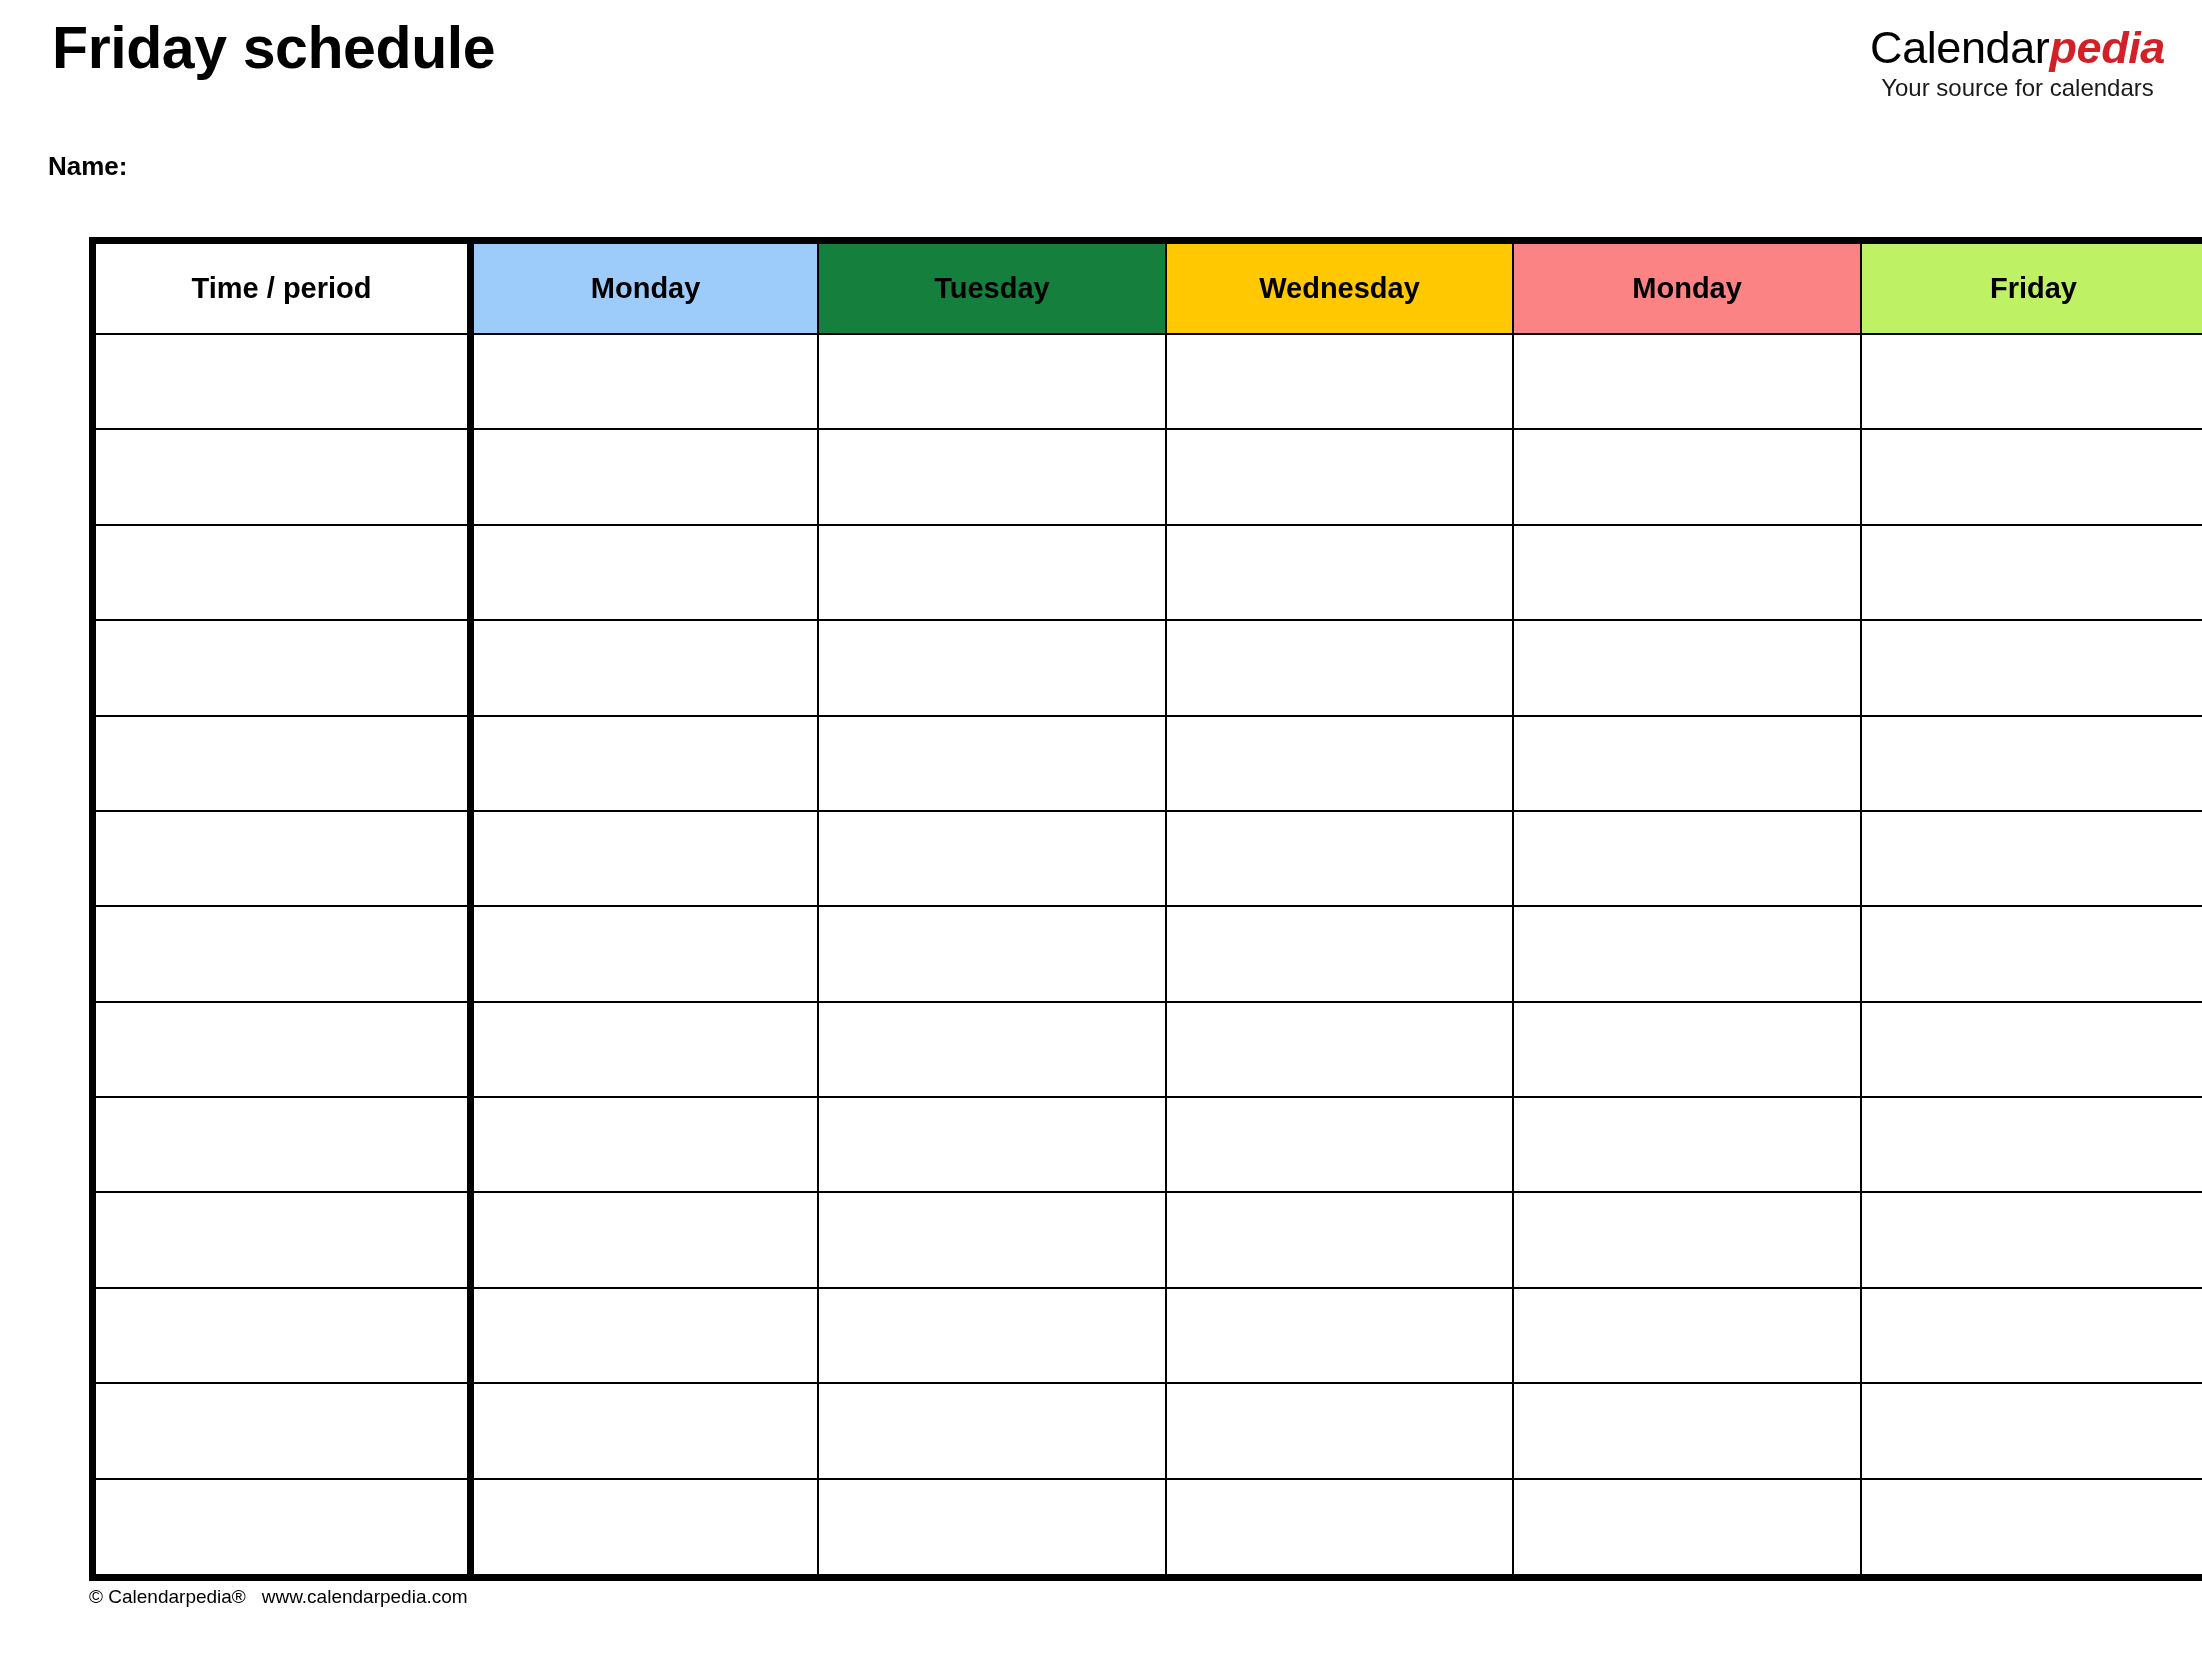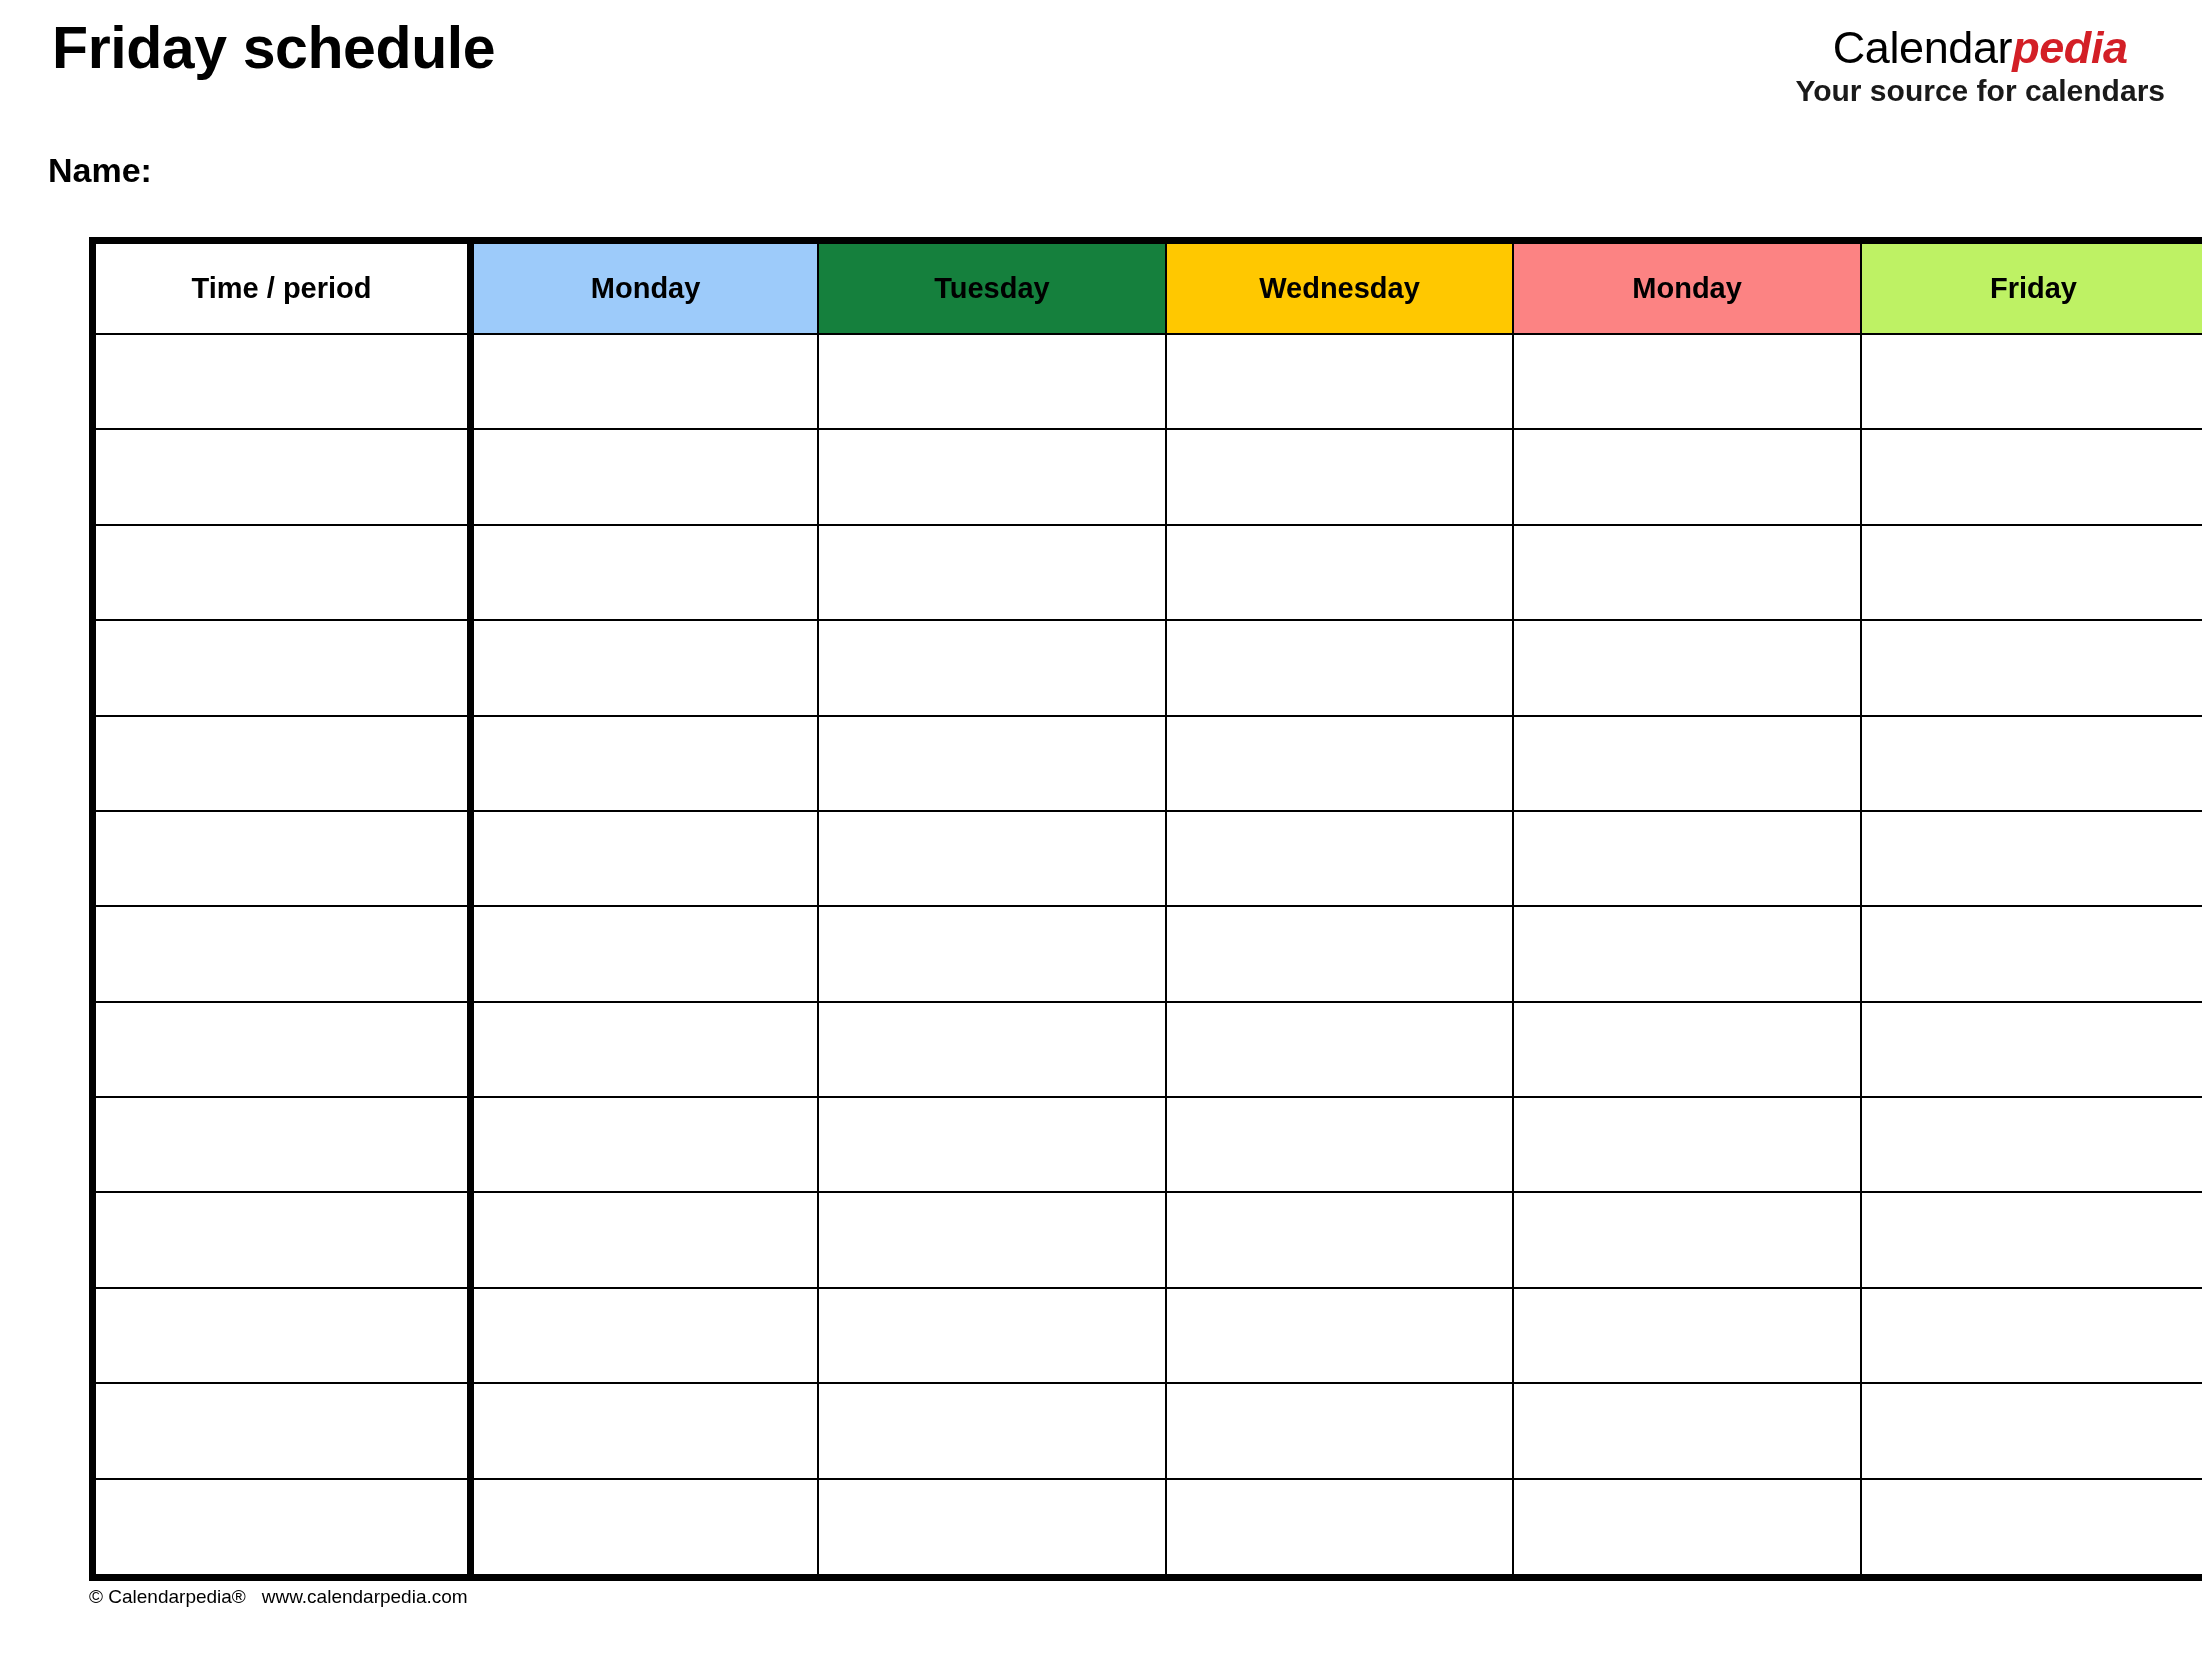--- a/index.html
+++ b/index.html
@@ -30,21 +30,21 @@
     font-size: 59px;
     font-weight: bold;
     letter-spacing: -0.4px;
     line-height: 1;
     white-space: nowrap;
   }
   .name-label {
     position: absolute;
     left: 48px;
     top: 153px;
-    font-size: 34px;
+    font-size: 26px;
     font-weight: bold;
     line-height: 1;
     white-space: nowrap;
   }
 
   
   .brand {
     position: absolute;
     right: 38px;
     top: 24px;
@@ -61,22 +61,22 @@
     color: #000000;
     letter-spacing: -0.4px;
   }
   .brand-name .brand-part-2 {
     font-weight: bold;
     font-style: italic;
     color: #d31f26;
     letter-spacing: -0.4px;
   }
   .brand-tagline {
-    font-size: 30px;
-    font-weight: bold;
+    font-size: 24px;
+    font-weight: normal;
     color: #1a1a1a;
     margin-top: 5.2px;
     white-space: nowrap;
   }
 
   
   .schedule-wrap {
     position: absolute;
     left: 41px;
     top: 237px;

